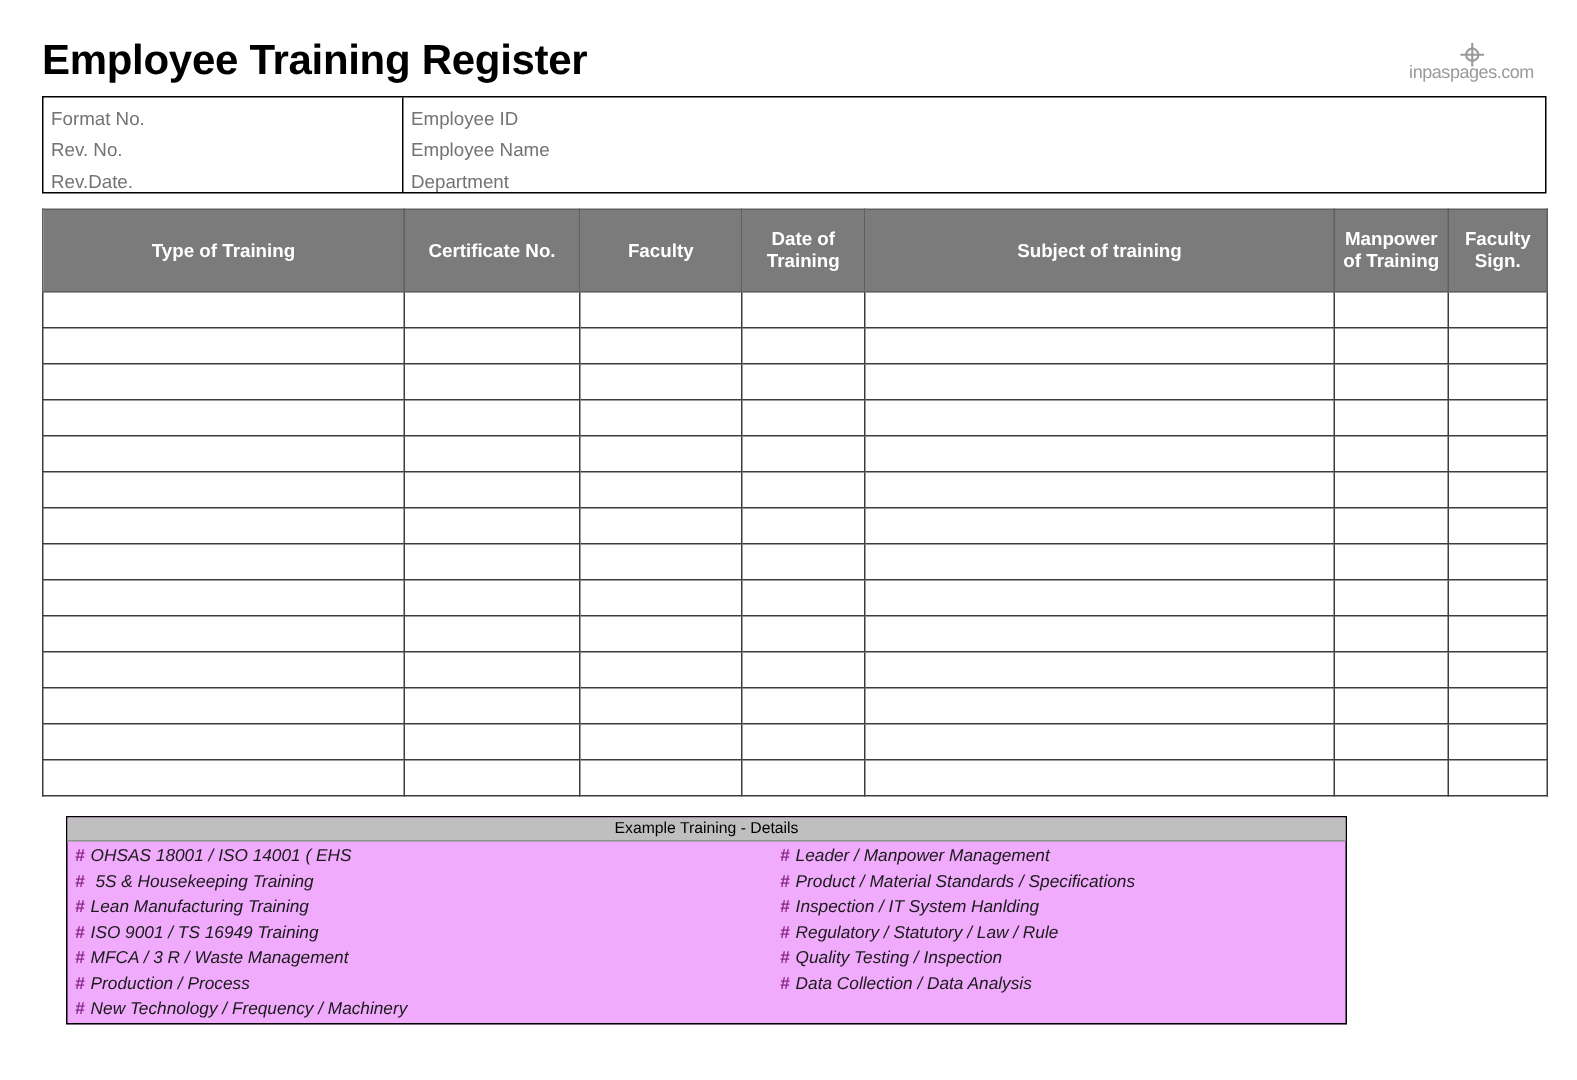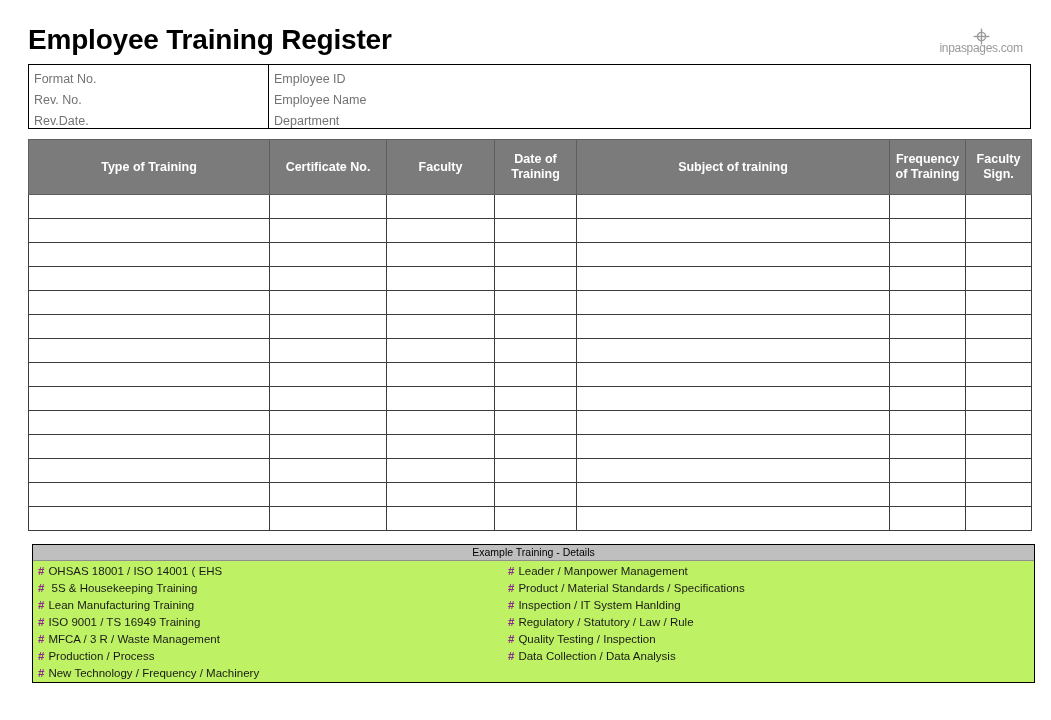--- a/index.html
+++ b/index.html
@@ -131,40 +131,41 @@
   .col-cert   { width: 117px; }
   .col-fac    { width: 108px; }
   .col-date   { width: 82px;  }
   .col-subj   { width: 313px; }
   .col-freq   { width: 76px;  }
   .col-sign   { width: 66px;  }
 
   
   .details {
     position: absolute;
-    left: 32px;
+    left: 44px;
     top: 544px;
-    width: 1003px;
+    width: 854px;
     height: 139px;
     border: 1.4px solid #000;
     box-sizing: border-box;
-    background: #bef264;
+    background: #f0abfc;
   }
   .details-head {
     background: #bfbfbf;
     height: 15px;
     line-height: 15px;
     text-align: center;
     font-size: 10.5px;
     color: #000;
     border-bottom: 1px solid #8f8f8f;
   }
   .details-body {
     display: flex;
     padding: 2px 0 0 0;
+    font-style: italic;
   }
   .details-col {
     box-sizing: border-box;
   }
   .details-col.left  { width: 465px; padding-left: 5px; }
   .details-col.right { flex: 1 1 auto; padding-left: 10px; }
   .detail-item {
     font-size: 11.5px;
     line-height: 17px;
     height: 17px;
@@ -232,21 +233,21 @@
           <span>Faculty</span>
         </th>
         <th>
           <span>Date of</span><br>
           <span>Training</span>
         </th>
         <th>
           <span>Subject of training</span>
         </th>
         <th>
-          <span>Frequency</span><br>
+          <span>Manpower</span><br>
           <span>of Training</span>
         </th>
         <th>
           <span>Faculty</span><br>
           <span>Sign.</span>
         </th>
       </tr>
     </thead>
     <tbody id="register-body">
         <tr>

